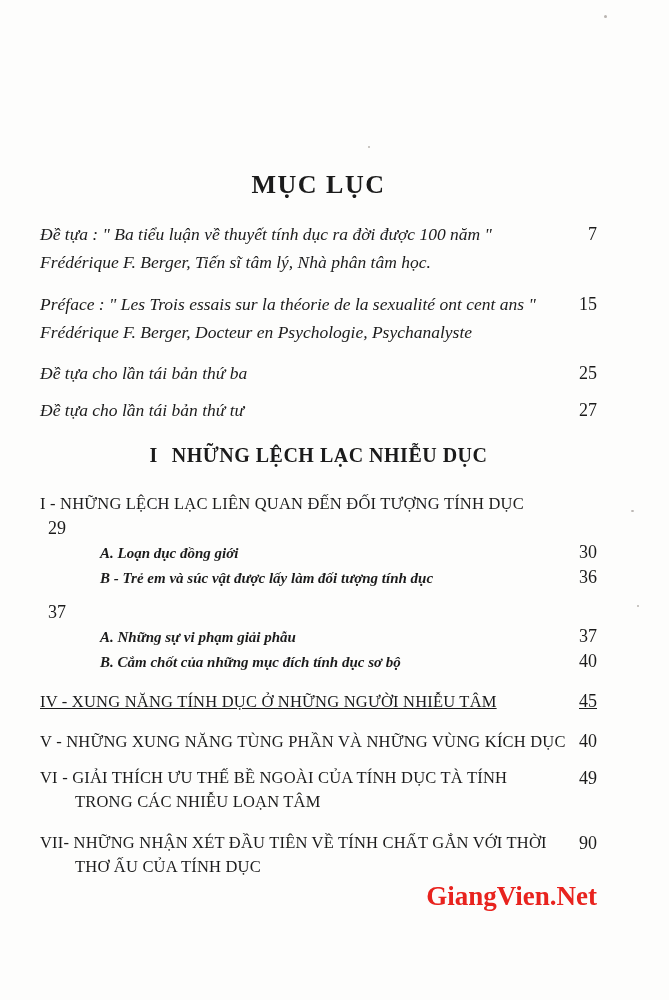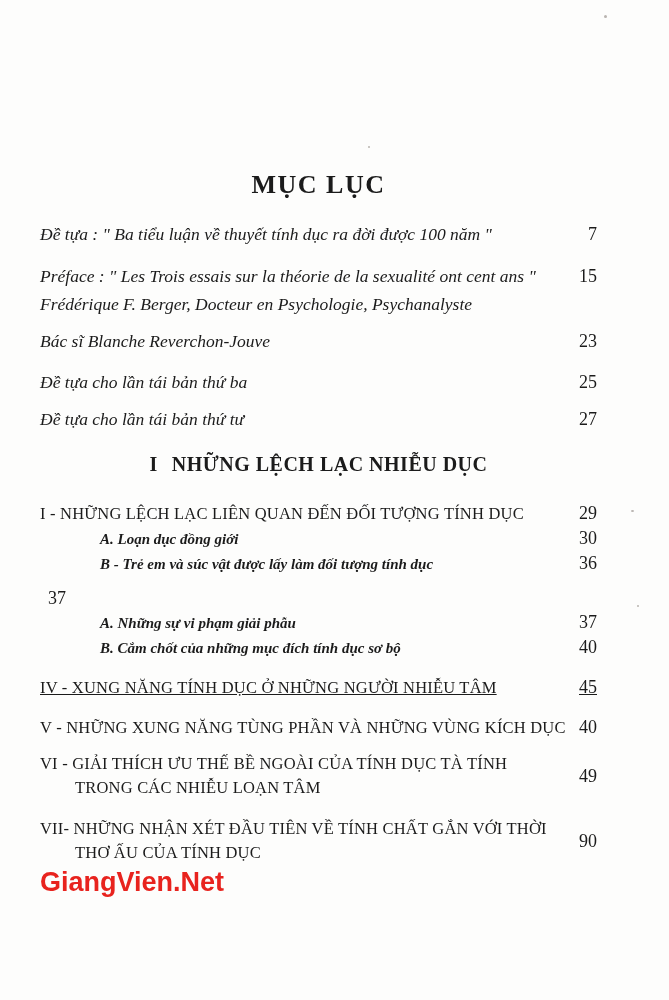--- a/index.html
+++ b/index.html
@@ -44,72 +44,67 @@
     text-align: center;
     font-size: 20px;
     font-weight: bold;
     line-height: 30px;
     letter-spacing: 0.5px;
   }
   .section-heading .numeral { margin-right: 14px; }
   
   .toc { font-size: 16.5px; line-height: 24px; }
   .toc .row { display: flex; justify-content: space-between; align-items: baseline; }
-  .toc .row.two-line { align-items: center; }
+  .toc .row.two-line { align-items: flex-start; }
   .toc .txt { white-space: nowrap; }
   .toc .caps { letter-spacing: 0.2px; }
   .toc .sub { font-style: italic; font-size: 15px; padding-left: 60px; font-weight: bold; }
   .toc .cont { padding-left: 35px; }
-  .m-I   { margin-top: 22px; }
+  .m-I   { margin-top: 22px; flex-direction: column; }
   .m-II  { margin-top: 10px; }
   .m-III { margin-top: 17px; }
   .m-IV  { margin-top: 15px; text-decoration: underline; }
   .m-V   { margin-top: 15px; }
   .m-VI  { margin-top: 12px; }
   .m-VII { margin-top: 17px; }
   .watermark {
     margin-top: 2px;
-    text-align: left;
-    font-family: Liberation Sans, sans-serif;
+    text-align: right;
+    font-family: Liberation Serif, serif;
     font-size: 27px;
     font-weight: bold;
     line-height: 30px;
   }
   
   .speck { position: absolute; background: #b9b4b0; border-radius: 50%; }
 </style>
 </head>
 <body>
 
 <div class="page" style="color: rgb(27, 27, 27);">
   <div class="content">
 
     <div class="doc-title">MỤC LỤC</div>
 
     <div class="fm fm1">
       <div class="row">
         <span class="txt">Đề tựa : " Ba tiểu luận về thuyết tính dục ra đời được 100 năm "</span>
         <span class="pg">7</span>
       </div>
+      <div class="txt">Frédérique F. Berger, Tiến sĩ tâm lý, Nhà phân tâm học.</div>
     </div>
 
     <div class="fm fm2">
       <div class="row">
         <span class="txt">Préface : " Les Trois essais sur la théorie de la sexualité ont cent ans "</span>
         <span class="pg">15</span>
       </div>
       <div class="txt">Frédérique F. Berger, Docteur en Psychologie, Psychanalyste</div>
     </div>
 
-    <div class="fm fm3">
-      <div class="row">
-        <span class="txt">Bác sĩ Blanche Reverchon-Jouve</span>
-        <span class="pg">23</span>
-      </div>
-    </div>
 
     <div class="fm fm4">
       <div class="row">
         <span class="txt">Đề tựa cho lần tái bản thứ ba</span>
         <span class="pg">25</span>
       </div>
     </div>
 
     <div class="fm fm5">
       <div class="row">

